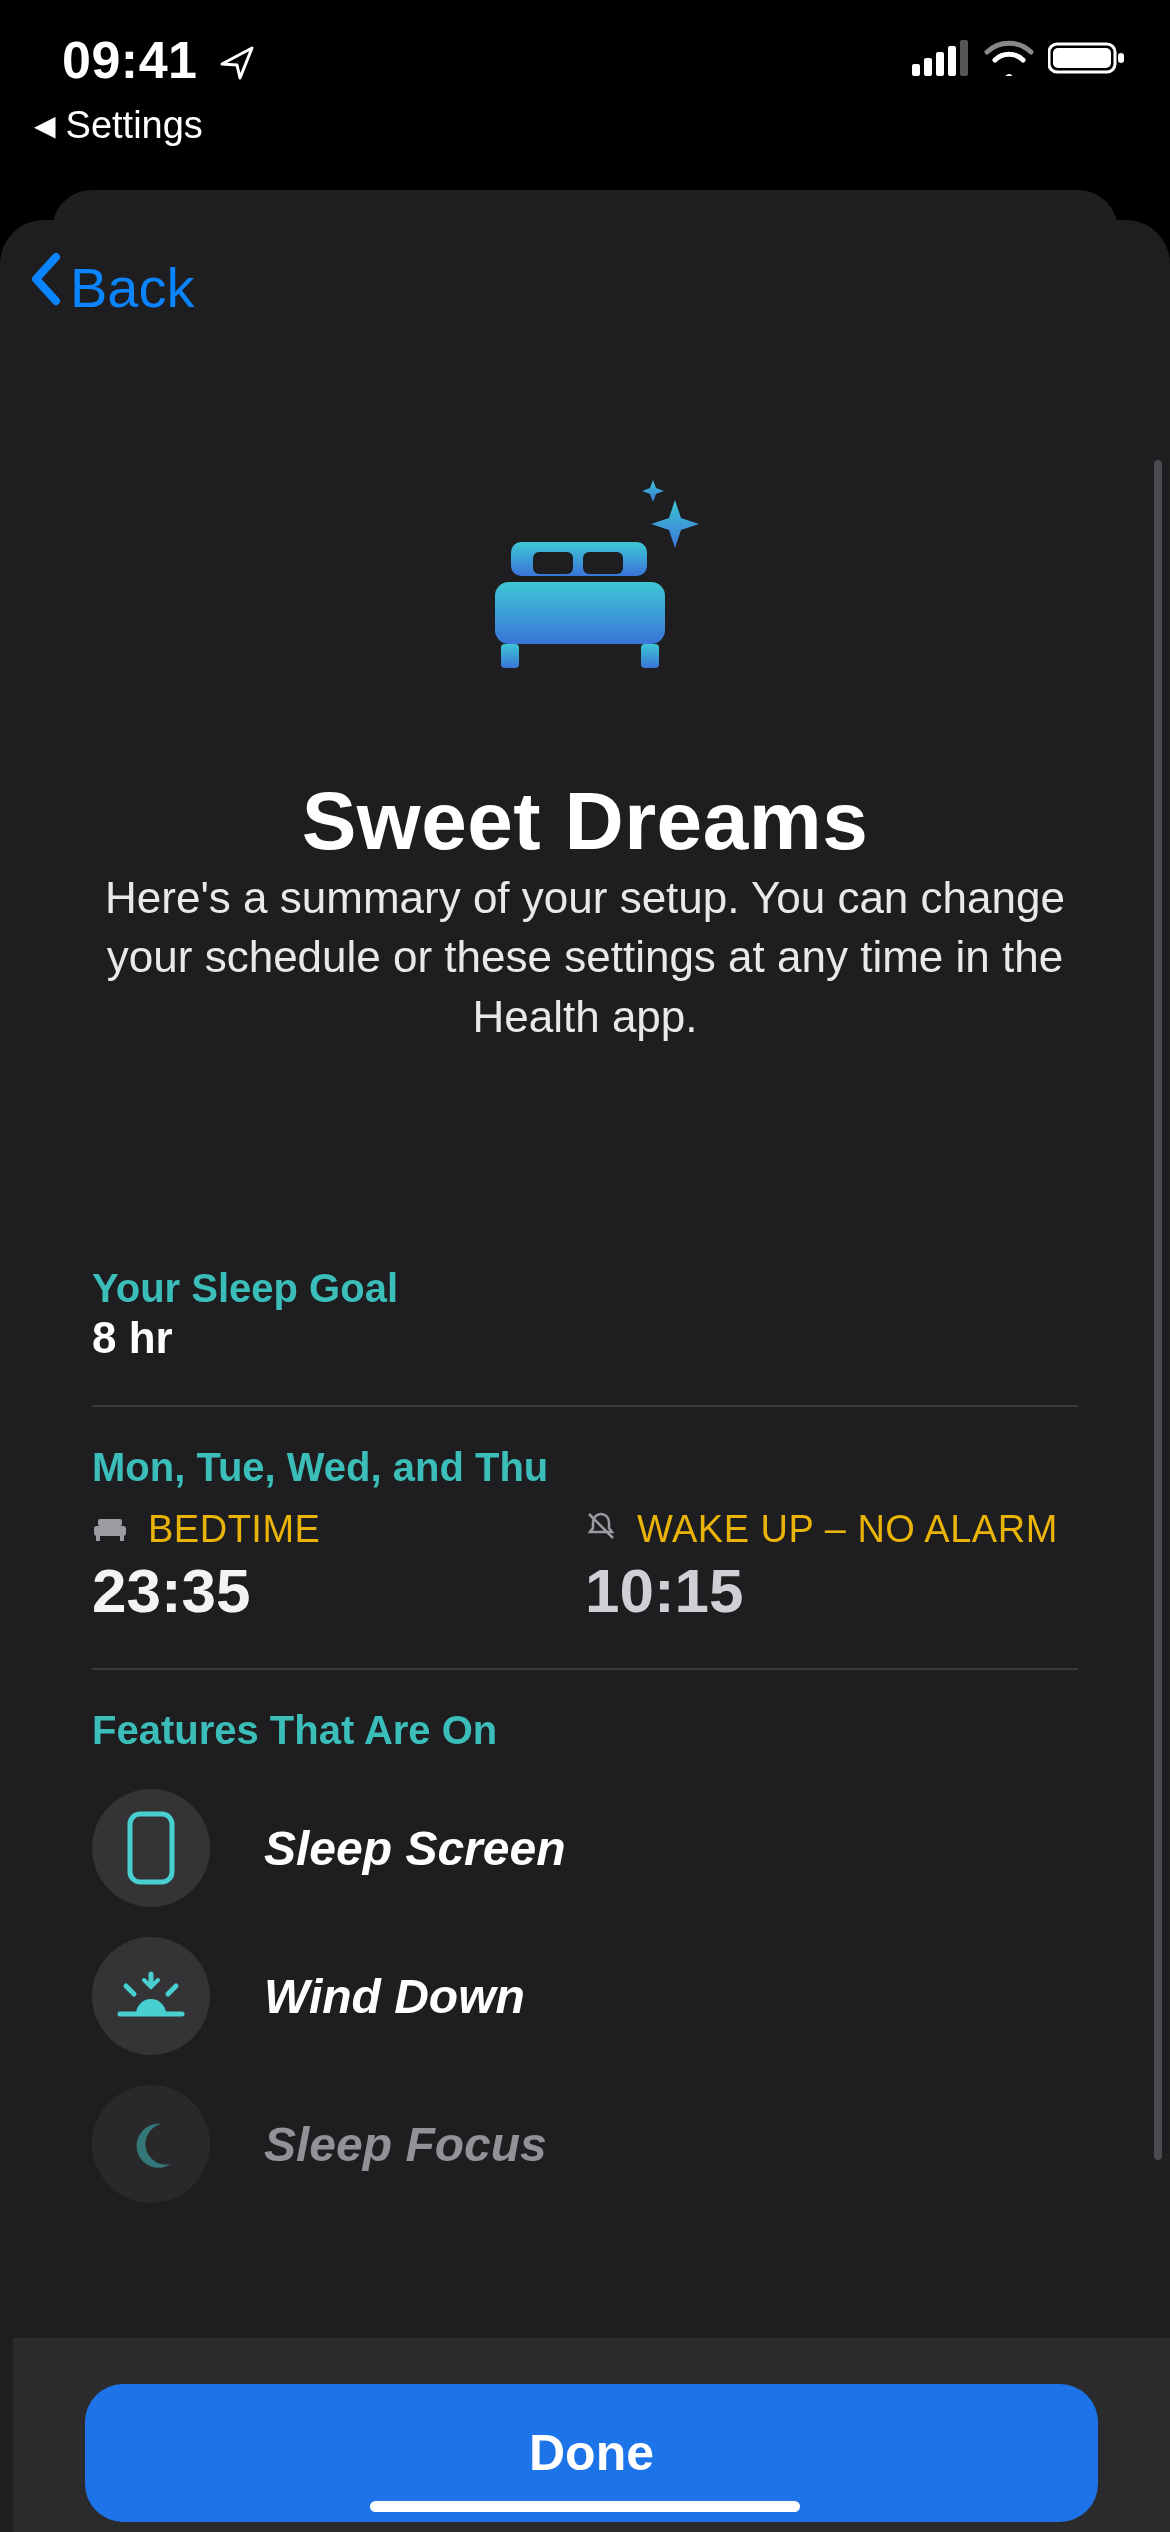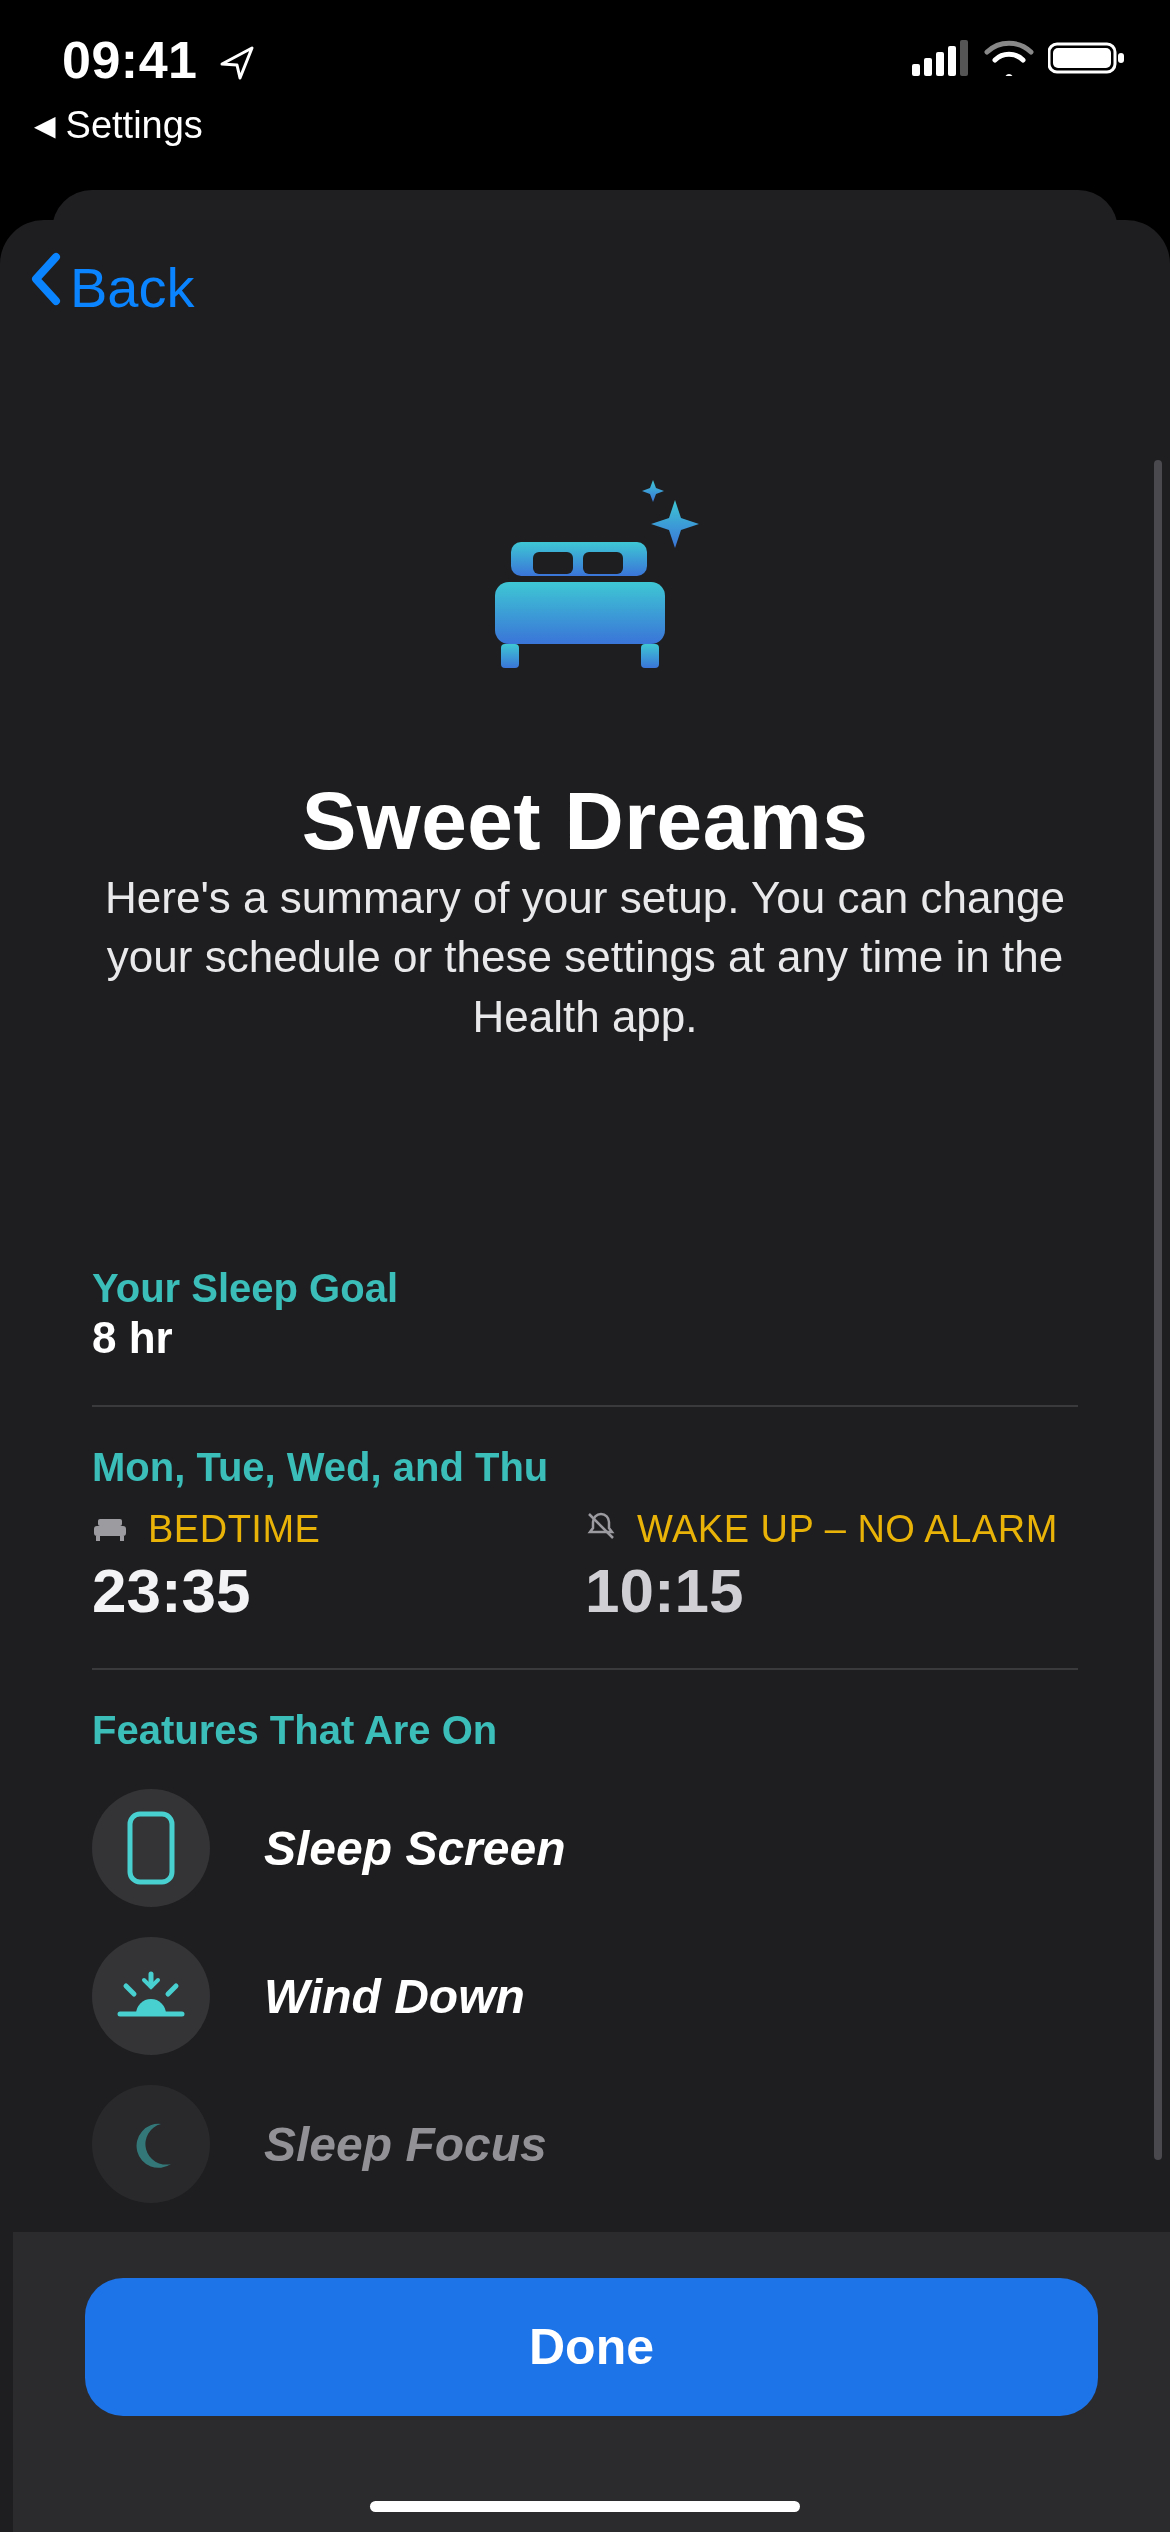--- a/index.html
+++ b/index.html
@@ -47,21 +47,21 @@
 
     .features-label { margin-top: 12px; }
     .feat-list { margin-top: 36px; display: flex; flex-direction: column; gap: 30px; font-style: italic; }
     .feat { display: flex; align-items: center; gap: 54px; }
     .feat-icon { width: 118px; height: 118px; border-radius: 59px; background: #343437; display: flex; align-items: center; justify-content: center; flex-shrink: 0;}
     .feat-title { color: #fff; font-size: 48px; font-weight: 600; }
     .feat-sub { color: #9a9aa0; font-size: 40px; margin-top: 2px; }
     .feat.cut .feat-title { color: #919196; }
 
     
-    .bottombar { position: absolute; left: 0; right: 0; bottom: 0; height: 300px; background: rgba(44,44,48,0.92); margin-left: 13px; }
+    .bottombar { position: absolute; left: 0; right: 0; bottom: 0; height: 194px; background: rgba(44,44,48,0.92); margin-left: 13px; }
     .done-btn { position: absolute; left: 72px; right: 72px; top: 46px; height: 138px; background: #1d73e8; border-radius: 38px; display: flex; align-items: center; justify-content: center; color: #fff; font-size: 50px; font-weight: 600; }
 
     
     .scroll-indicator { position: absolute; right: 8px; top: 240px; width: 8px; height: 1700px; background: #4a4a4e; border-radius: 4px; }
 
     
     .home-indicator { position: absolute; bottom: 20px; left: 50%; transform: translateX(-50%); width: 430px; height: 11px; background: #fff; border-radius: 10px; }
   </style>
 </head>
 <body>

